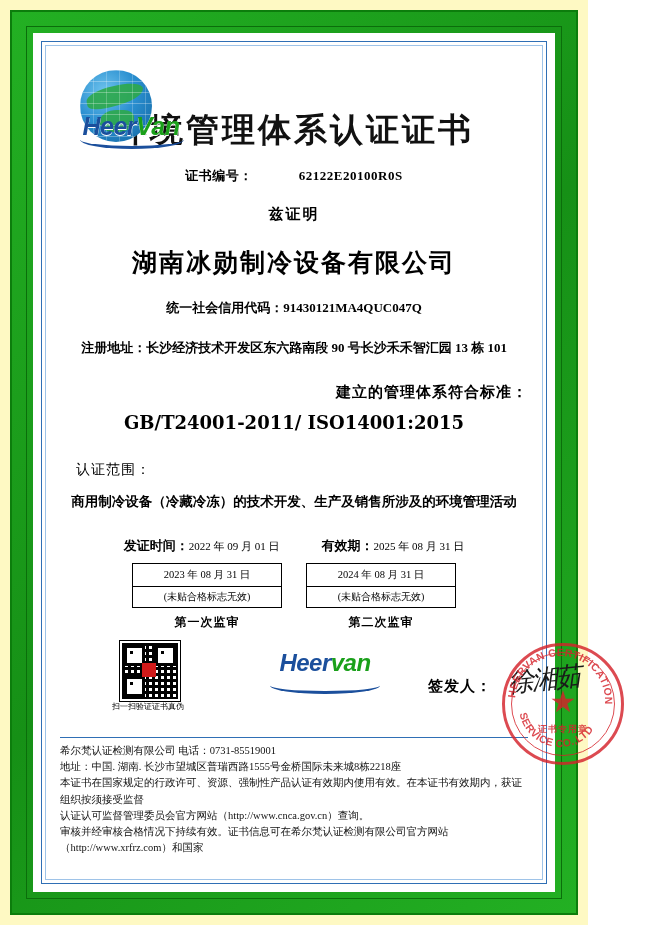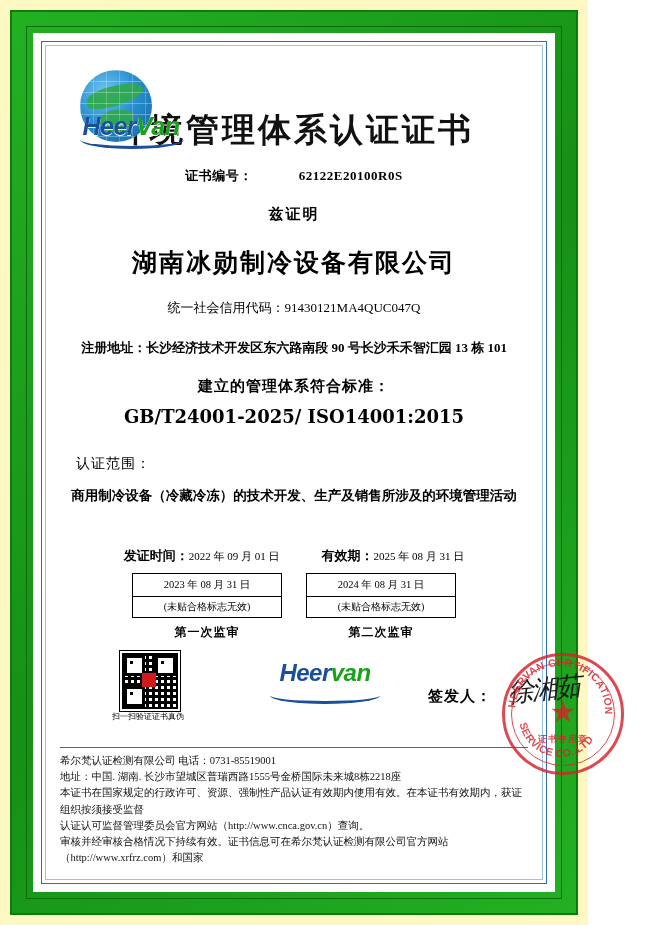--- a/index.html
+++ b/index.html
@@ -155,36 +155,36 @@
     text-align: center;
     font-size: 25px;
     font-weight: bold;
     margin-top: 22px;
     letter-spacing: 2px;
     font-family: "DejaVu Serif", serif;
   }
   .credit {
     text-align: center;
     font-size: 13px;
-    font-weight: normal;
+    font-weight: bold;
     margin-top: 20px;
   }
   .addr {
     text-align: center;
     font-size: 13px;
     font-weight: bold;
     margin-top: 22px;
   }
   .addr.second { margin-top: 16px; }
 
   .std-head {
-    text-align: center;
+    text-align: right;
     font-size: 15px;
     font-weight: bold;
-    margin-top: 20px;
+    margin-top: 26px;
     letter-spacing: 1px;
   }
   .std-code {
     text-align: center;
     font-size: 18px;
     font-weight: bold;
     margin-top: 10px;
     font-family: "DejaVu Serif", serif;
   }
   .std-name {
@@ -204,21 +204,21 @@
   }
   .scope-text {
     text-align: center;
     font-size: 13.5px;
     font-weight: bold;
     margin-top: 14px;
   }
 
   
   .dates {
-    margin-top: 42px;
+    margin-top: 26px;
     display: flex;
     justify-content: center;
     gap: 42px;
     font-size: 13px;
     font-weight: bold;
     text-align: right;
   }
   .dates .small { font-size: 11px; font-weight: normal; }
 
   .surv-row {
@@ -429,21 +429,21 @@
         <div class="credit">
           <span>统一社会信用代码：</span><span>91430121MA4QUC047Q</span>
         </div>
 
         <div class="addr">
           <span>注册地址：</span><span>长沙经济技术开发区东六路南段 90 号长沙禾禾智汇园 13 栋 101</span>
         </div>
 
 
         <div class="std-head">建立的管理体系符合标准：</div>
-        <div class="std-code">GB/T24001-2025/ ISO14001:2015</div>
+        <div class="std-code">GB/T24001-2011/ ISO14001:2015</div>
 
         <div class="scope-label">认证范围：</div>
         <div class="scope-text">商用制冷设备（冷藏冷冻）的技术开发、生产及销售所涉及的环境管理活动</div>
 
         <div class="dates">
           <div>
             <span>发证时间：</span><span class="small">2022 年 09 月 01 日</span>
           </div>
           <div>
             <span>有效期：</span><span class="small">2025 年 08 月 31 日</span>

